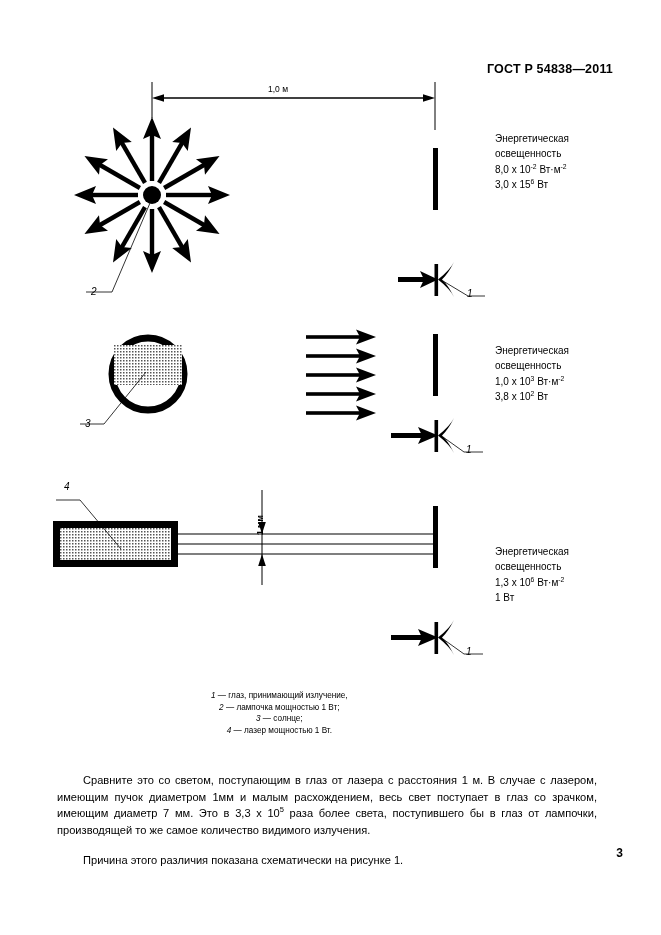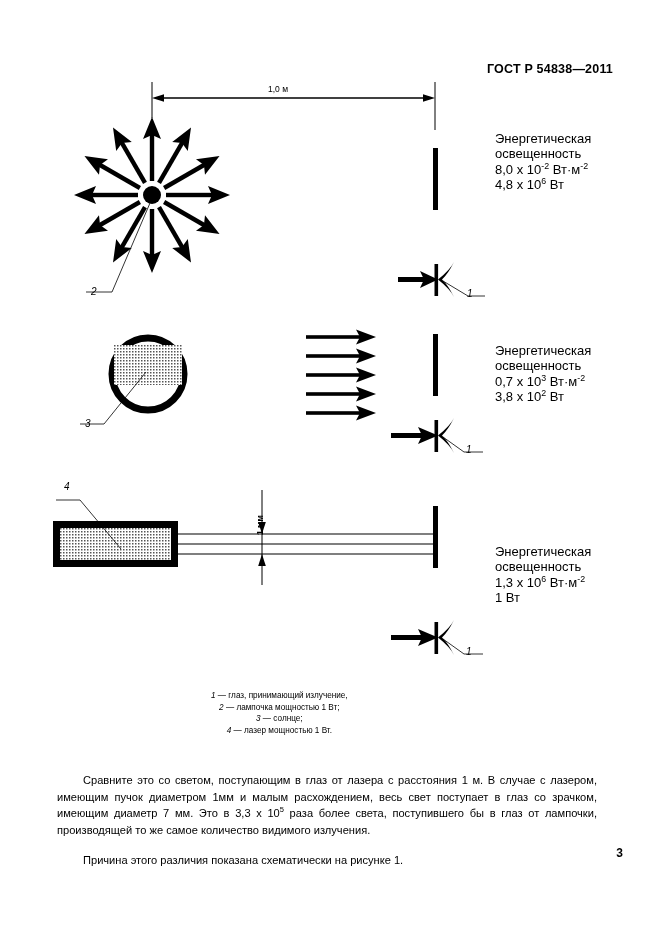--- a/index.html
+++ b/index.html
@@ -47,21 +47,21 @@
   .dim-top-label {
     position: absolute;
     left: 262px; top: 84px;
     font-size: 8.5px;
     white-space: nowrap;
   }
 
   
   .info-block {
     position: absolute;
-    font-size: 13px;
+    font-size: 10px;
     line-height: 15.4px;
     white-space: nowrap;
   }
   .info-block .ln { display: block; }
   sup { font-size: 68%; vertical-align: super; line-height: 0; }
 
   
   .num-label {
     position: absolute;
     font-size: 10px;
@@ -314,27 +314,27 @@
     <div class="num-label" style="left:79px; top:418px;">3</div>
     <div class="num-label" style="left:58px; top:481px;">4</div>
     <div class="num-label" style="left:461px; top:288px;">1</div>
     <div class="num-label" style="left:460px; top:444px;">1</div>
     <div class="num-label" style="left:460px; top:646px;">1</div>
 
     <div class="info-block" style="left:489px; top:131px;">
       <span class="ln">Энергетическая</span>
       <span class="ln">освещенность</span>
       <span class="ln"><span>8,0 x 10</span><sup>-2</sup><span> Вт·м</span><sup>-2</sup></span>
-      <span class="ln"><span>4,8 x 10</span><sup>6</sup><span> Вт</span></span>
+      <span class="ln"><span>3,0 x 15</span><sup>6</sup><span> Вт</span></span>
     </div>
 
     <div class="info-block" style="left:489px; top:343px;">
       <span class="ln">Энергетическая</span>
       <span class="ln">освещенность</span>
-      <span class="ln"><span>0,7 x 10</span><sup>3</sup><span> Вт·м</span><sup>-2</sup></span>
+      <span class="ln"><span>1,0 x 10</span><sup>3</sup><span> Вт·м</span><sup>-2</sup></span>
       <span class="ln"><span>3,8 x 10</span><sup>2</sup><span> Вт</span></span>
     </div>
 
     <div class="info-block" style="left:489px; top:544px;">
       <span class="ln">Энергетическая</span>
       <span class="ln">освещенность</span>
       <span class="ln"><span>1,3 x 10</span><sup>6</sup><span> Вт·м</span><sup>-2</sup></span>
       <span class="ln"><span>1 Вт</span><sup></sup><span></span></span>
     </div>
   </div>

